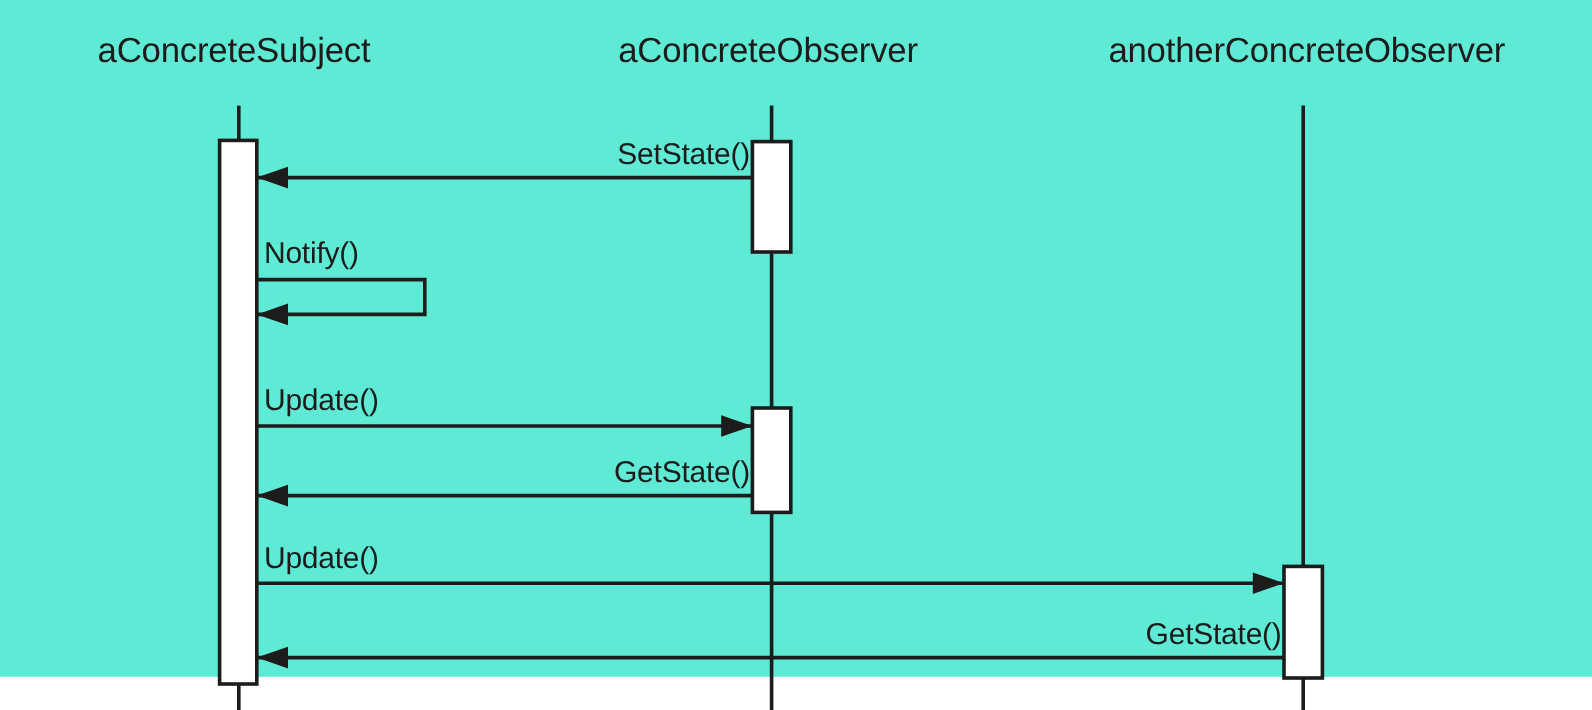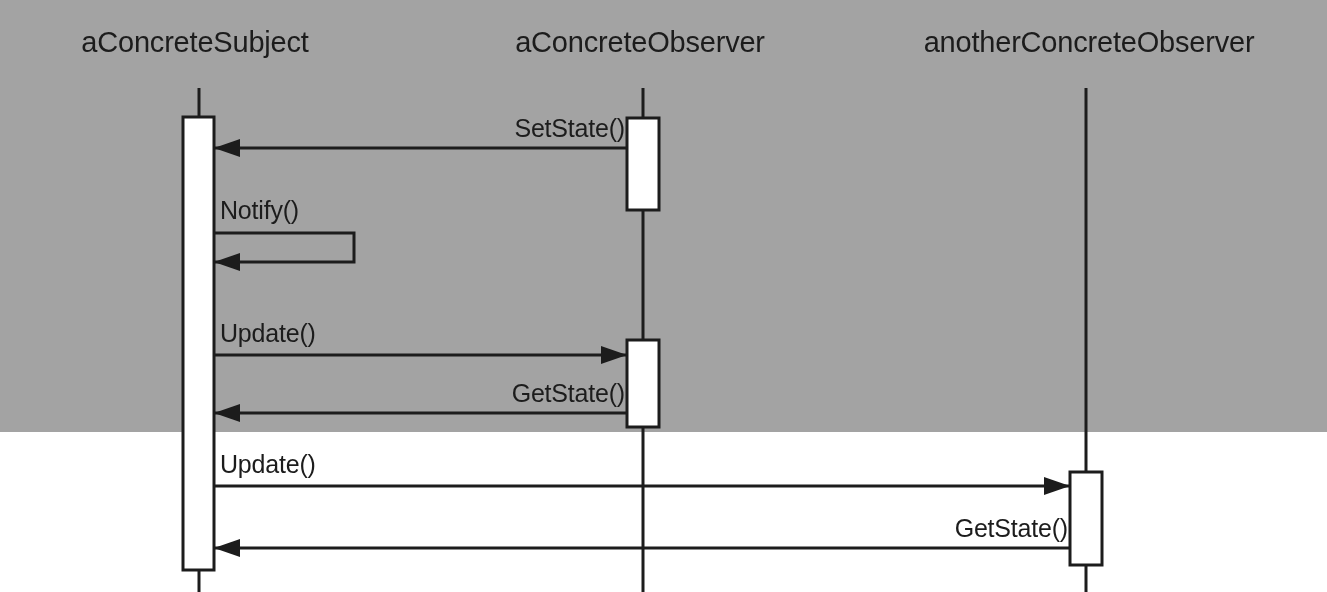--- a/index.html
+++ b/index.html
@@ -9,22 +9,22 @@
   }
   body {
     width: 1327px;
     height: 592px;
     font-family: "Liberation Sans", sans-serif;
     overflow: hidden;
   }
   #diagram-root {
     position: relative;
     width: 1327px;
-    height: 432px;
-    background: #a3a3a3;
+    height: 564px;
+    background: #5eead4;
   }
   svg#seq-svg {
     display: block;
     width: 1327px;
     height: 592px;
   }
   .lifeline-label {
     font-family: "Liberation Sans", sans-serif;
     font-size: 29px;
     fill: #1c1c1c;

